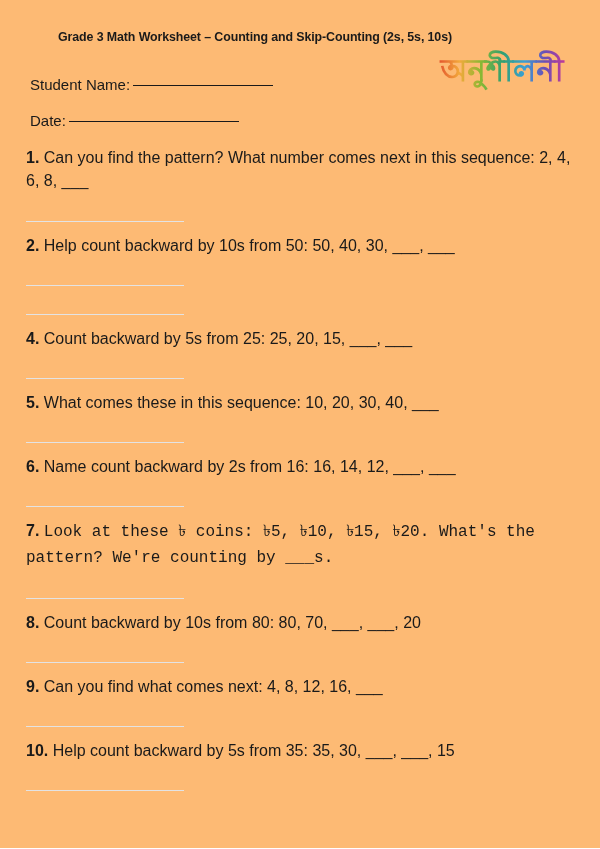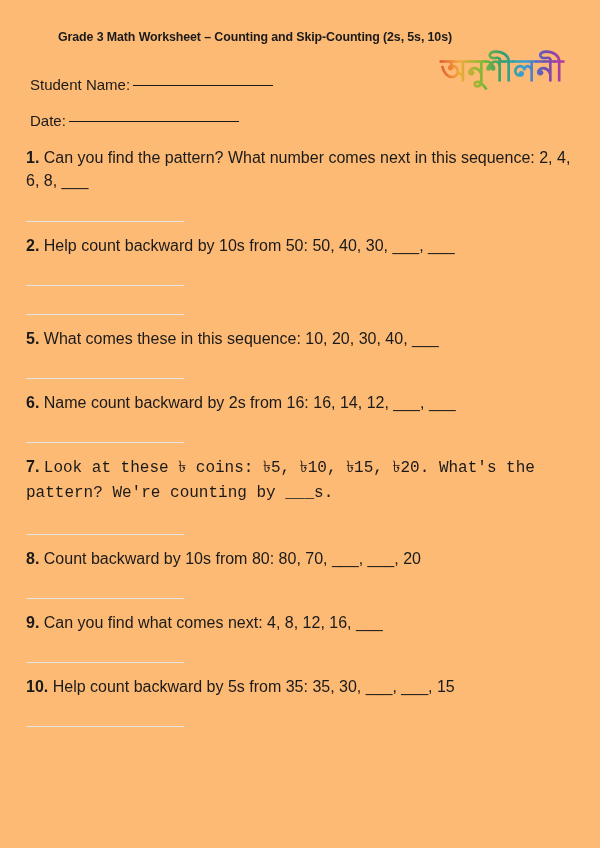--- a/index.html
+++ b/index.html
@@ -150,20 +150,24 @@
 
     <div class="q">
       <p class="q-text"><span class="q-num">2.</span> <span class="q-body">Help count backward by 10s from 50: 50, 40, 30, ___, ___</span></p>
       <div class="answer-line"></div>
     </div>
 
     <div class="q">
       <div class="answer-line"></div>
     </div>
 
+    <div class="q">
+      <p class="q-text"><span class="q-num">4.</span> <span class="q-body">Count backward by 5s from 25: 25, 20, 15, ___, ___</span></p>
+      <div class="answer-line"></div>
+    </div>
 
     <div class="q">
       <p class="q-text"><span class="q-num">5.</span> <span class="q-body">What comes these in this sequence: 10, 20, 30, 40, ___</span></p>
       <div class="answer-line"></div>
     </div>
 
     <div class="q">
       <p class="q-text"><span class="q-num">6.</span> <span class="q-body">Name count backward by 2s from 16: 16, 14, 12, ___, ___</span></p>
       <div class="answer-line"></div>
     </div>

